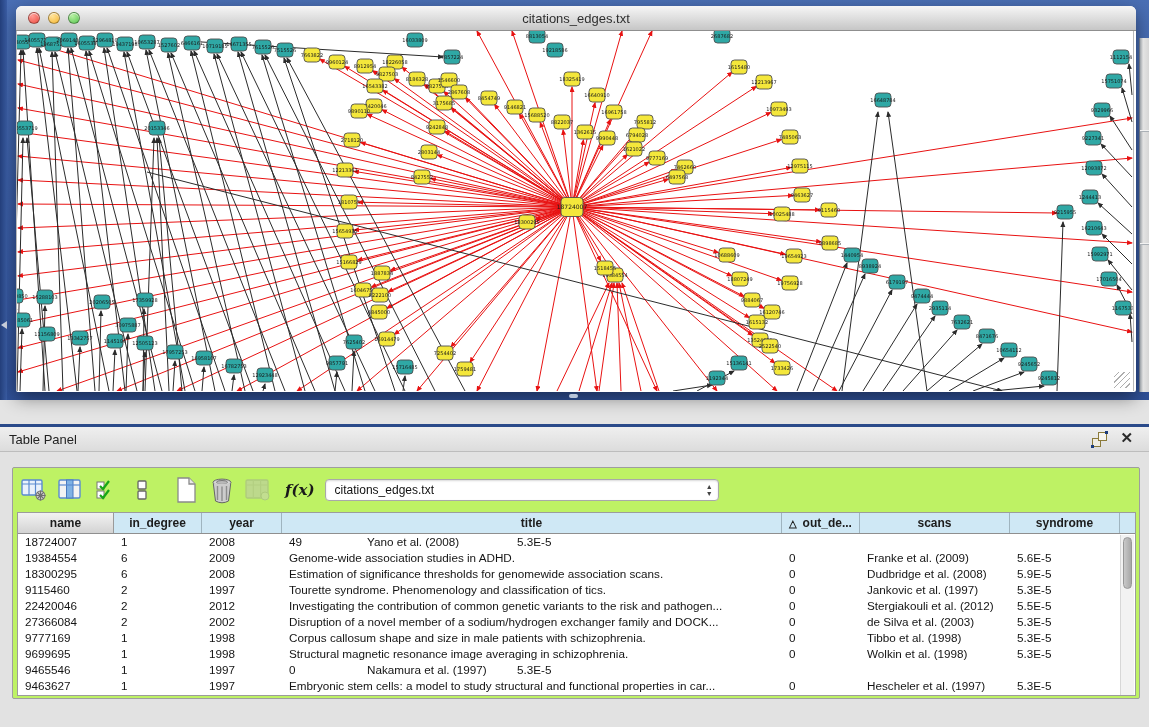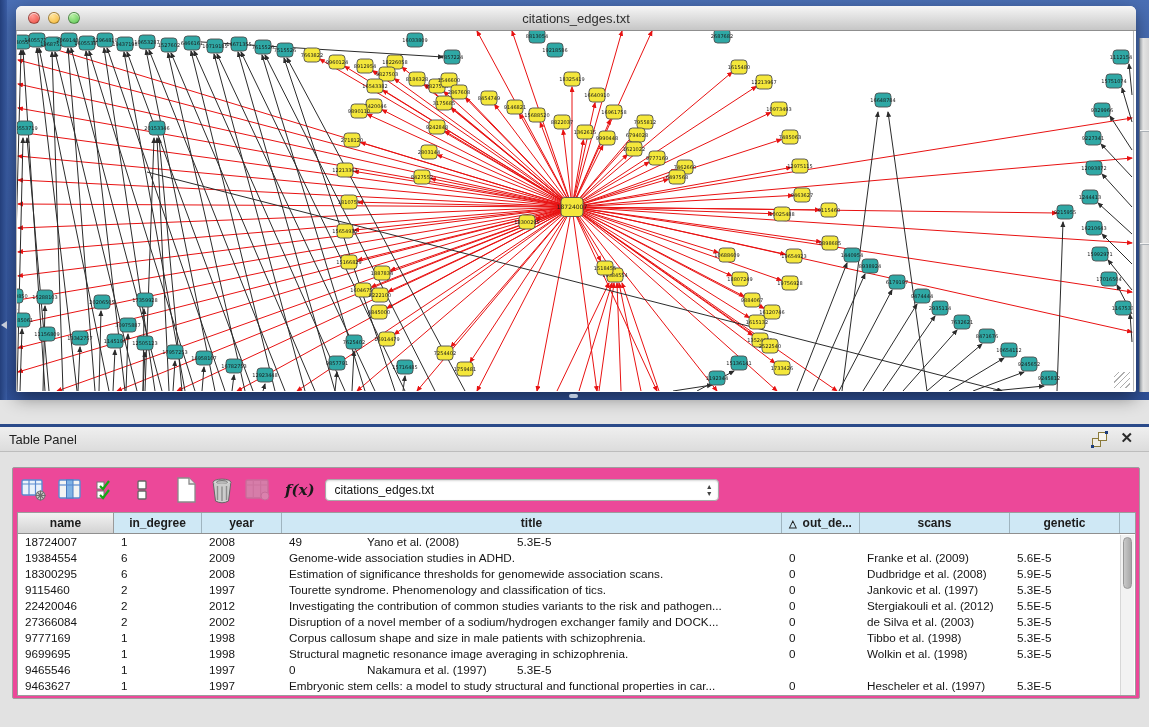--- a/index.html
+++ b/index.html
@@ -46,21 +46,21 @@
   .tp-header { position:relative; height:25px; background:linear-gradient(180deg,#efefef,#dcdcdc);
     border-bottom:1px solid #bdbdbd; }
   .tp-title { position:absolute; left:9px; top:5px; font-size:13px; color:#222; }
   .tp-float { position:absolute; right:42px; top:5px; width:15px; height:15px; cursor:pointer; }
   .tp-float .sq1 { position:absolute; left:0; bottom:0; width:9px; height:9px; border:1px solid #8b7a3a; background:#f0ede2; }
   .tp-float .sq2 { position:absolute; right:0; top:0; width:9px; height:9px; border:1px solid #8b7a3a; background:#f7f5ee; }
   .tp-float .dot { position:absolute; width:3px; height:3px; background:#1d3d7a; }
   .tp-close { position:absolute; right:16px; top:2px; font-size:15px; font-weight:bold; color:#2b2b2b; cursor:pointer; }
 
   .tp-body { position:absolute; left:12px; top:40px; width:1128px; height:232px;
-    background:#ec4899; border:1px solid #9e9e9e; border-radius:2px; }
+    background:#bef264; border:1px solid #9e9e9e; border-radius:2px; }
 
   .toolbar { position:absolute; left:6px; top:4px; height:36px; display:flex; align-items:center; }
   .tool-btn { width:30px; height:30px; display:flex; align-items:center; justify-content:center; cursor:pointer; margin-right:6px; }
   .tool-btn.disabled { opacity:.45; cursor:default; }
   .fx { font-family:"DejaVu Serif",serif; font-style:italic; font-weight:bold; font-size:15px; color:#1a1a1a; margin:0 10px 0 6px; }
   .combo { position:relative; width:394px; height:22px; background:#fff; border:1px solid #a9a9a9;
     border-radius:4px; box-shadow:inset 0 1px 2px rgba(0,0,0,.15); font-size:12px; color:#111;
     line-height:20px; padding-left:9px; cursor:pointer; }
   .combo .steppers { position:absolute; right:5px; top:3px; font-size:7px; line-height:7px; color:#444; text-align:center; }
 
@@ -908,21 +908,21 @@
     </div>
 
     <div class="dtable">
       <div class="thead" id="thead">
           <div class="th sel" style="width: 96px;">name</div>
           <div class="th" style="width: 88px;">in_degree</div>
           <div class="th" style="width: 80px;">year</div>
           <div class="th" style="width: 500px;">title</div>
           <div class="th" style="width: 78px;"><span class="sort">△ </span>out_de...</div>
           <div class="th" style="width: 150px;">scans</div>
-          <div class="th" style="width: 110px;">genetic</div>
+          <div class="th" style="width: 110px;">syndrome</div>
         </div>
       <div class="tbody" id="tbody">
           <div class="tr">
             <div class="td" style="width: 96px;">18724007</div>
             <div class="td" style="width: 88px;">1</div>
             <div class="td" style="width: 80px;">2008</div>
             <div class="td" style="width: 78px;">49</div>
             <div class="td" style="width: 150px;">Yano et al. (2008)</div>
             <div class="td" style="width: 110px;">5.3E-5</div>
           </div>
@@ -950,21 +950,21 @@
             <div class="td" style="width: 80px;">1997</div>
             <div class="td" style="width: 500px;">Tourette syndrome. Phenomenology and classification of tics.</div>
             <div class="td" style="width: 78px;">0</div>
             <div class="td" style="width: 150px;">Jankovic et al. (1997)</div>
             <div class="td" style="width: 110px;">5.3E-5</div>
           </div>
           <div class="tr">
             <div class="td" style="width: 96px;">22420046</div>
             <div class="td" style="width: 88px;">2</div>
             <div class="td" style="width: 80px;">2012</div>
-            <div class="td" style="width: 500px;">Investigating the contribution of common studies variants to the risk and pathogen...</div>
+            <div class="td" style="width: 500px;">Investigating the contribution of common genetic variants to the risk and pathogen...</div>
             <div class="td" style="width: 78px;">0</div>
             <div class="td" style="width: 150px;">Stergiakouli et al. (2012)</div>
             <div class="td" style="width: 110px;">5.5E-5</div>
           </div>
           <div class="tr">
             <div class="td" style="width: 96px;">27366084</div>
             <div class="td" style="width: 88px;">2</div>
             <div class="td" style="width: 80px;">2002</div>
             <div class="td" style="width: 500px;">Disruption of a novel member of a sodium/hydrogen exchanger family and DOCK...</div>
             <div class="td" style="width: 78px;">0</div>

